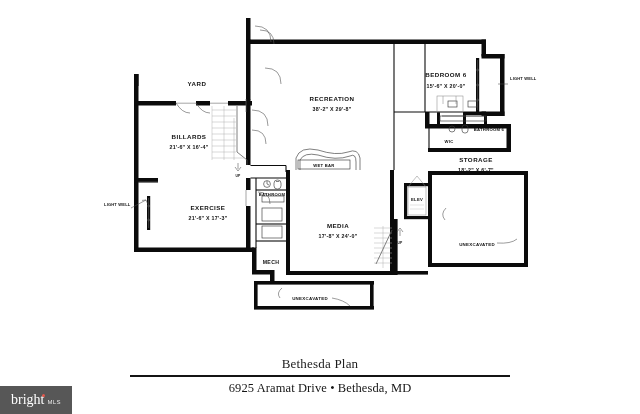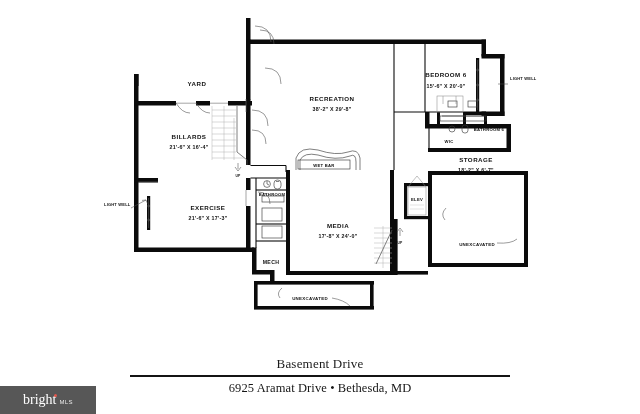--- a/index.html
+++ b/index.html
@@ -42,21 +42,21 @@
   }
   #caption .rule{
     width:380px;height:2px;background:#141414;margin:0 auto 4px auto;
   }
   #caption .addr{
     font-family:"Liberation Serif", serif;
     font-weight:normal;font-size:12.5px;color:#151515;letter-spacing:.1px;
   }
   #watermark{
     position:absolute;left:0;bottom:0;
-    width:96px;height:28px;background:#575757;
+    width:72px;height:28px;background:#575757;
     display:flex;align-items:center;justify-content:center;gap:3px;
   }
   #watermark .wm-main{
     font-family:"Liberation Serif",serif;font-size:14px;color:#fff;
     position:relative;line-height:1;
   }
   #watermark .wm-dot{
     position:absolute;right:-1px;top:1px;width:3px;height:3px;
     border-radius:50%;background:#e2574c;
   }
@@ -314,21 +314,21 @@
   <g>
     <path class="leader" d="M282 288 q-6 5 -2 10"></path>
     <path class="leader" d="M332 298 q12 2 18 8"></path>
     <text class="note" x="310" y="300">UNEXCAVATED</text>
   </g>
 
 </svg>
 </div>
 
 <div id="caption">
-  <div class="title">Basement Drive</div>
+  <div class="title">Bethesda Plan</div>
   <div class="rule"></div>
   <div class="addr">6925 Aramat Drive • Bethesda, MD</div>
 </div>
 
 <div id="watermark">
   <span class="wm-main">bright<span class="wm-dot"></span></span>
 
   <span class="wm-sub">MLS</span>
 </div>
 

